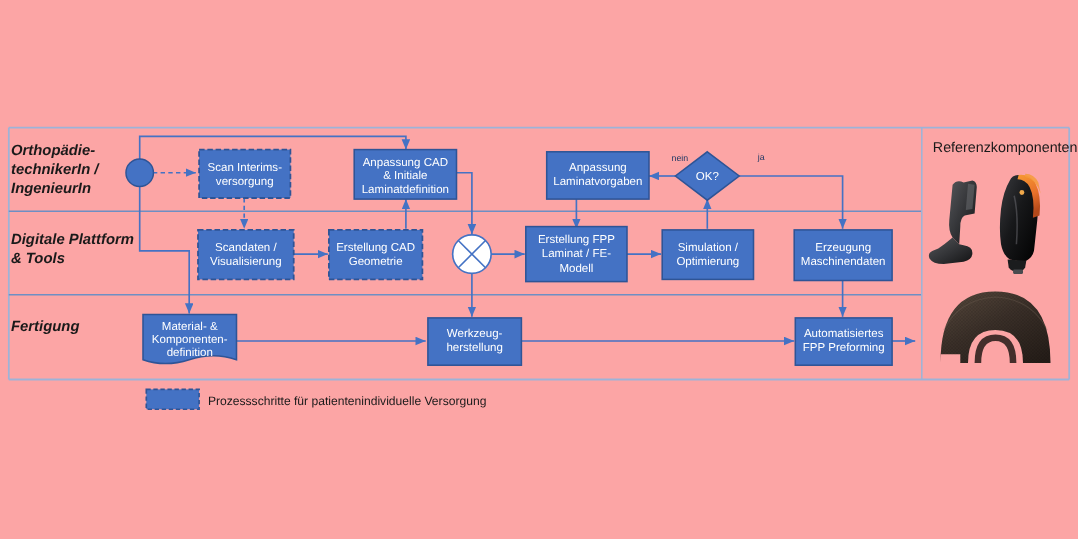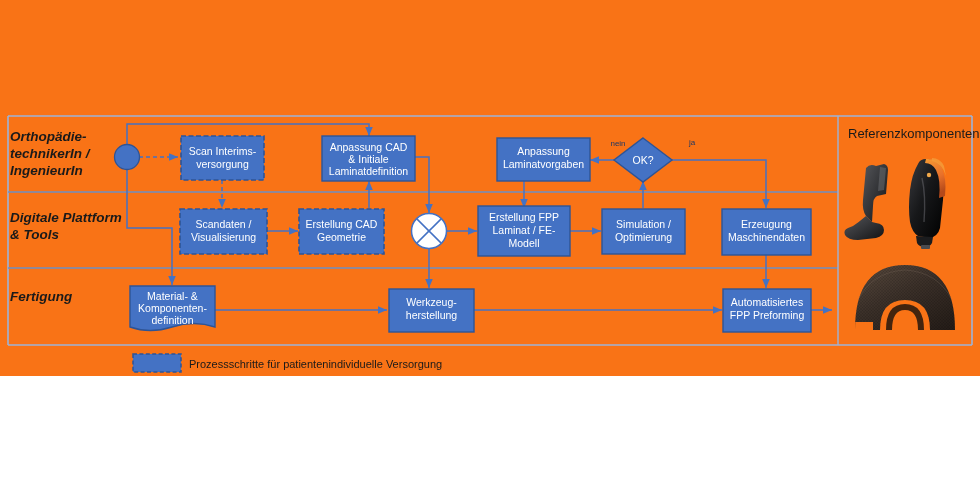--- a/index.html
+++ b/index.html
@@ -1,17 +1,17 @@
 <!DOCTYPE html>
 <html><head>
 <meta charset="utf-8">
 <style>
   html,body{margin:0;padding:0;background:#ffffff;}
   body{width:980px;height:490px;font-family:"Liberation Sans",sans-serif;overflow:hidden;}
-  #stage{position:relative;width:980px;height:376px;background:#f97316;}
+  #stage{position:relative;width:980px;height:490px;background:#fca5a5;}
   svg{display:block;}
   .lane-label{font-style:italic;font-weight:bold;font-size:13.5px;fill:#1a1a1a;font-family:"Liberation Sans",sans-serif;}
   .box-text{font-size:10.5px;fill:#ffffff;font-family:"Liberation Sans",sans-serif;text-anchor:middle;}
   .edge-label{font-size:8px;fill:#1f3864;font-family:"Liberation Sans",sans-serif;text-anchor:middle;}
   .legend-text{font-size:11px;fill:#1a1a1a;font-family:"Liberation Sans",sans-serif;}
   .panel-title{font-size:13px;fill:#1a1a1a;font-family:"Liberation Sans",sans-serif;}
 </style>
 </head>
 <body>
 

